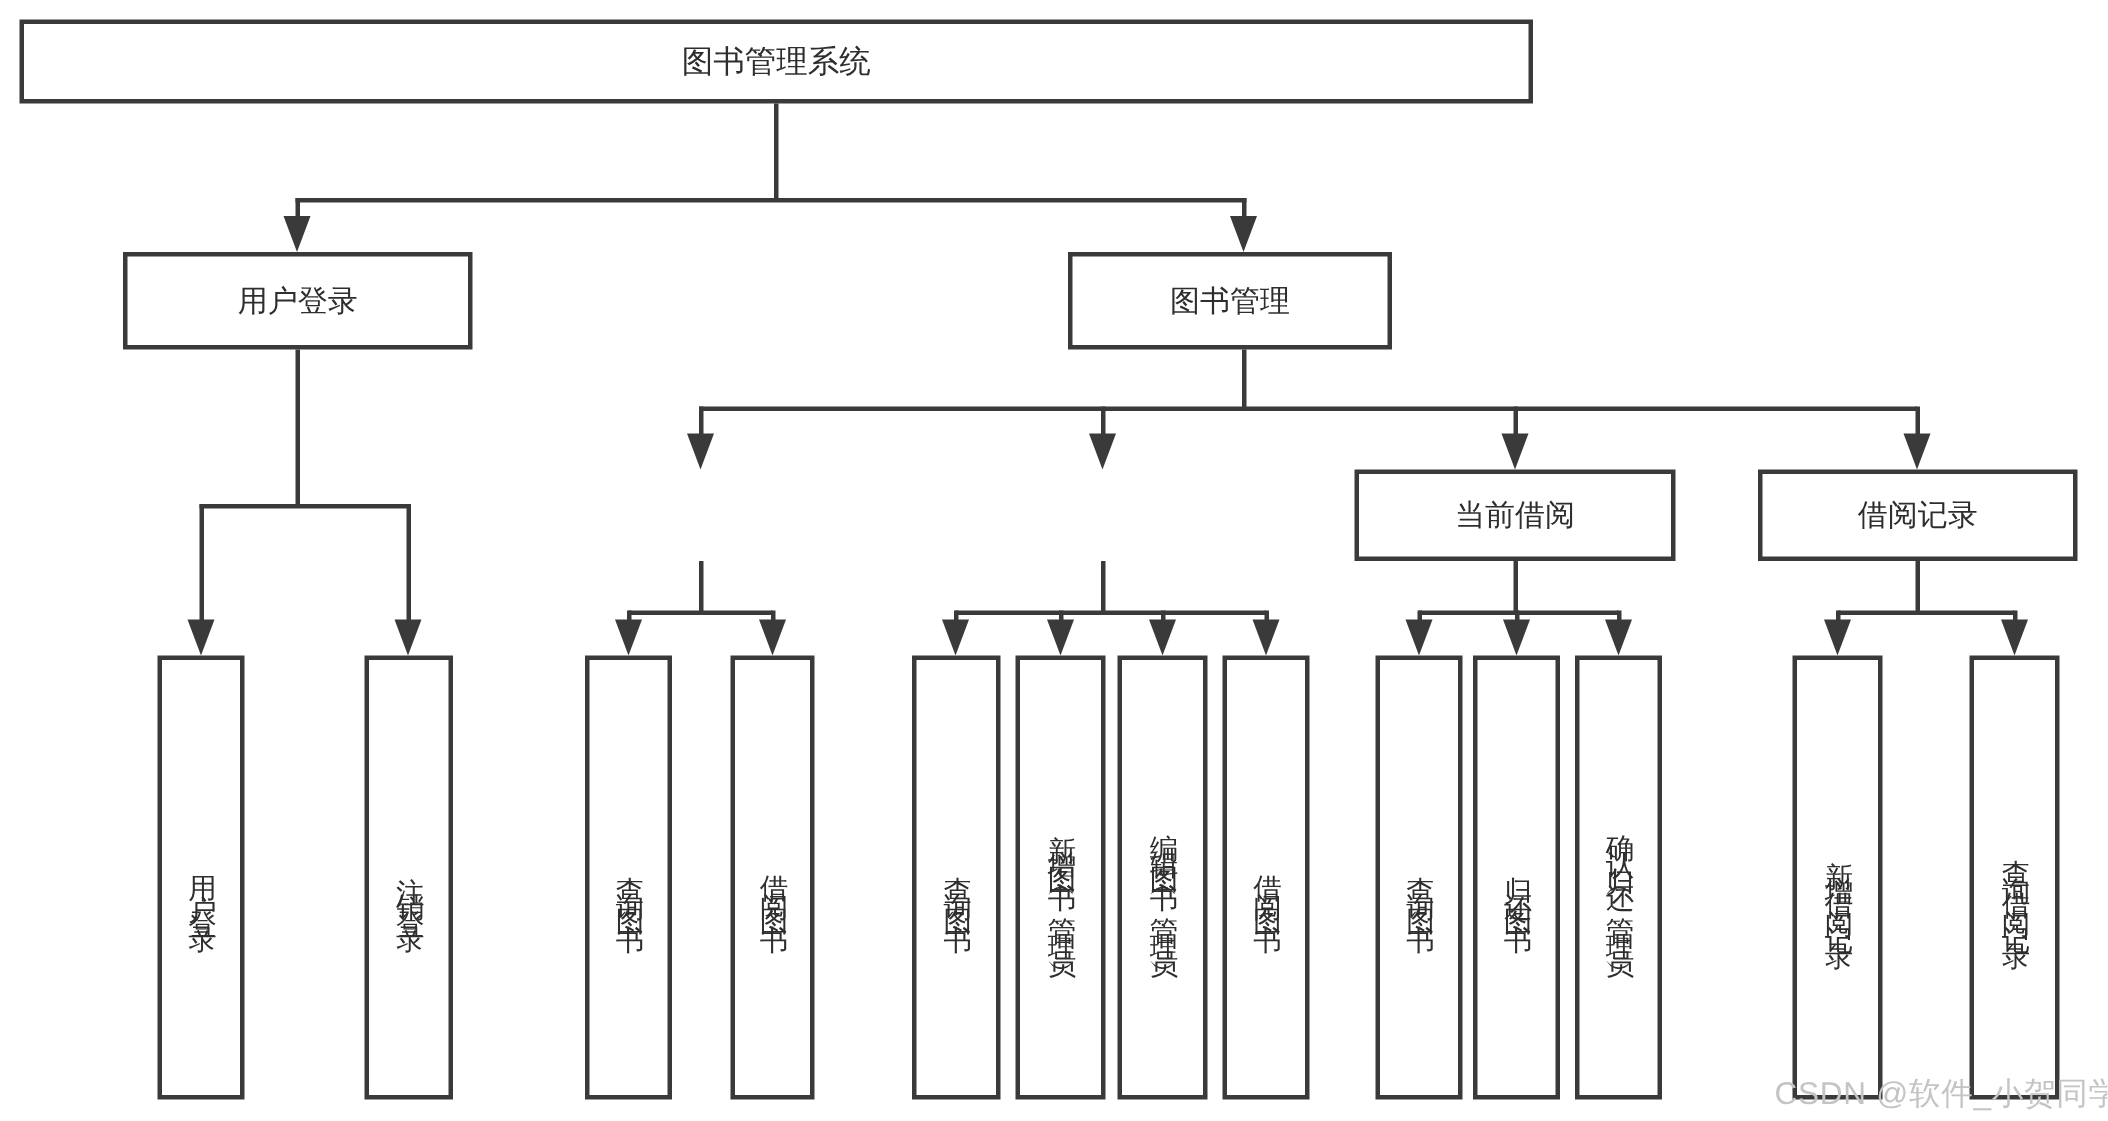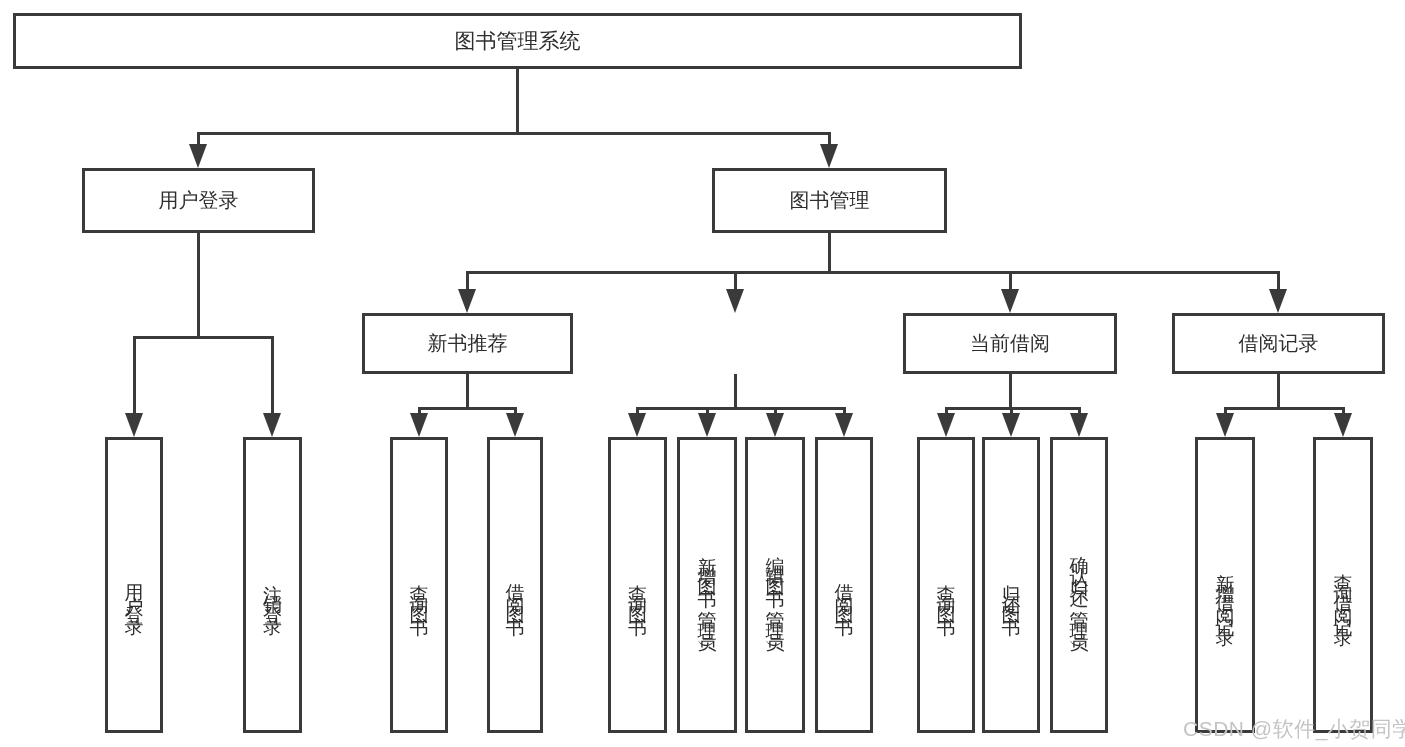--- a/index.html
+++ b/index.html
@@ -47,21 +47,21 @@
   <div class="vl" style="left:516px;top:69px;height:64px"></div>
   <div class="hl" style="left:197px;top:132px;width:634px"></div>
   <div class="vl" style="left:197px;top:132px;height:14px"></div>
   <div class="arrow" style="left:189px;top:144px"></div>
   <div class="vl" style="left:828px;top:132px;height:14px"></div>
   <div class="arrow" style="left:820px;top:144px"></div>
 
   <div class="box" style="left:82px;top:168px;width:233px;height:65px">
     <span class="hlbl">用户登录</span>
   </div>
-  <div class="box" style="left:712px;top:168px;width:235px;height:65px">
+  <div class="box" style="left:712px;top:168px;width:216px;height:65px">
     <span class="hlbl">图书管理</span>
   </div>
 
   <div class="vl" style="left:197px;top:233px;height:105px"></div>
   <div class="hl" style="left:133px;top:336px;width:140px"></div>
   <div class="vl" style="left:133px;top:336px;height:78px"></div>
   <div class="arrow" style="left:125px;top:413px"></div>
   <div class="vl" style="left:271px;top:336px;height:78px"></div>
   <div class="arrow" style="left:263px;top:413px"></div>
 
@@ -69,23 +69,20 @@
   <div class="hl" style="left:466px;top:271px;width:812px"></div>
   <div class="vl" style="left:466px;top:271px;height:19px"></div>
   <div class="arrow" style="left:458px;top:289px"></div>
   <div class="vl" style="left:734px;top:271px;height:19px"></div>
   <div class="arrow" style="left:726px;top:289px"></div>
   <div class="vl" style="left:1009px;top:271px;height:19px"></div>
   <div class="arrow" style="left:1001px;top:289px"></div>
   <div class="vl" style="left:1277px;top:271px;height:19px"></div>
   <div class="arrow" style="left:1269px;top:289px"></div>
 
-  <div class="box" style="left:362px;top:313px;width:211px;height:61px">
-    <span class="hlbl">新书推荐</span>
-  </div>
   <div class="box" style="left:1172px;top:313px;width:213px;height:61px">
     <span class="hlbl">借阅记录</span>
   </div>
   <div class="box" style="left:903px;top:313px;width:214px;height:61px">
     <span class="hlbl">当前借阅</span>
   </div>
 
   <div class="vl" style="left:466px;top:374px;height:35px"></div>
   <div class="hl" style="left:419px;top:407px;width:96px"></div>
   <div class="vl" style="left:418px;top:407px;height:8px"></div>

